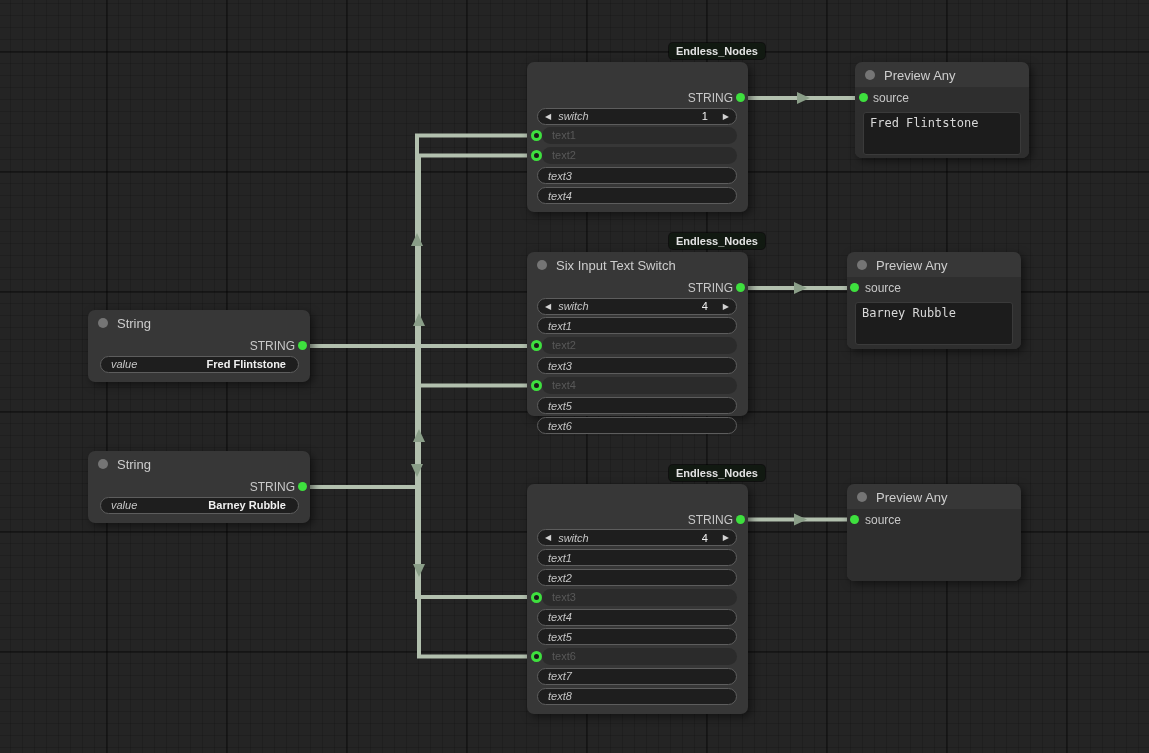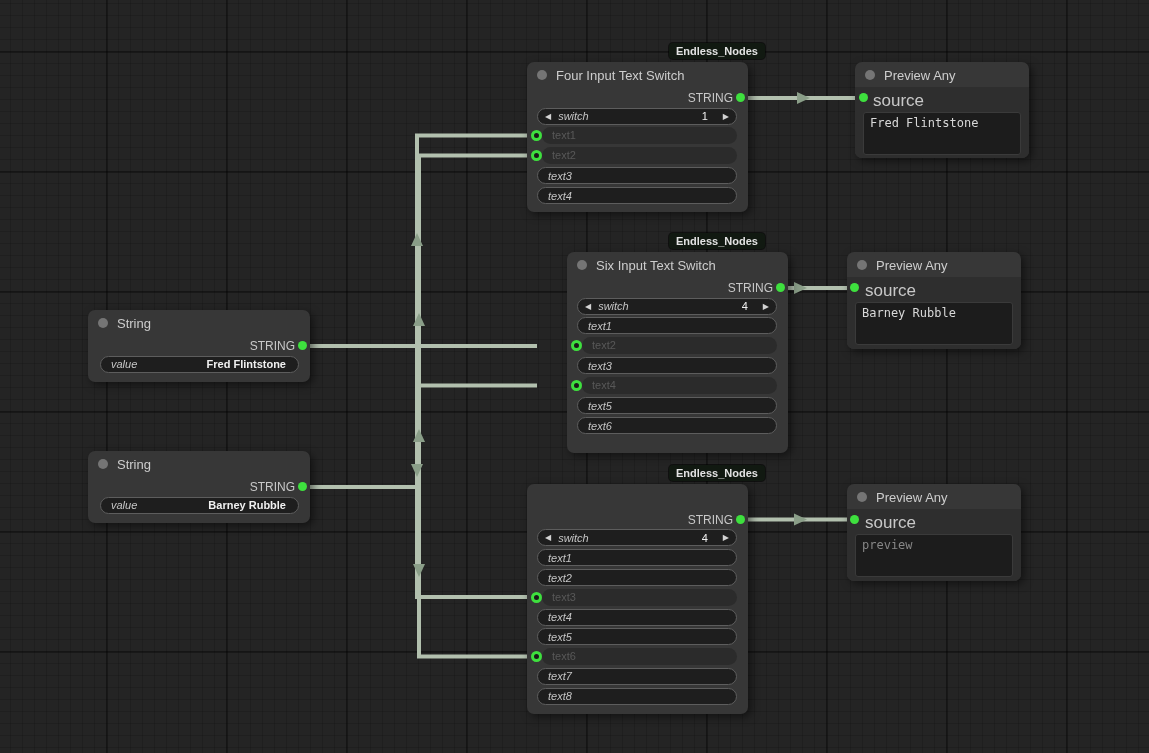--- a/index.html
+++ b/index.html
@@ -16,21 +16,21 @@
     font-family:"Liberation Sans",sans-serif;
   }
   #wires{position:absolute;left:0;top:0;z-index:1;pointer-events:none;}
   .node{position:absolute;background:#373737;border-radius:7px;
     box-shadow:3px 3px 9px rgba(0,0,0,0.5);z-index:2;}
   .title{position:absolute;left:0;top:0;right:0;height:25px;}
   .tdot{position:absolute;left:10px;top:8px;width:10px;height:10px;border-radius:50%;background:#757575;}
   .ttext{position:absolute;left:29px;top:6px;font-size:13px;color:#cdcdcd;white-space:nowrap;}
   .slotrow{position:absolute;left:0;right:0;height:16px;}
   .outlabel{position:absolute;right:15px;top:1px;font-size:12px;color:#c8c8c8;}
-  .srclabel{position:absolute;left:18px;top:1px;font-size:17px;color:#c8c8c8;}
+  .srclabel{position:absolute;left:18px;top:1px;font-size:12px;color:#c8c8c8;}
   .dot{position:absolute;width:9px;height:9px;border-radius:50%;background:#3ee03e;}
   .dot.out{right:3px;top:3px;}
   .dot.in{left:3px;top:3px;}
   .dot.ring{width:11px;height:11px;background:#191919;border:3px solid #3ee03e;box-sizing:border-box;left:4px;top:3px;border-radius:50%;}
   .widget{position:absolute;left:10px;right:11px;height:17px;background:#1e1e1e;
     border:1px solid #5d5d5d;border-radius:9px;box-sizing:border-box;
     display:flex;align-items:center;font-size:11px;color:#c6c6c6;overflow:hidden;}
   .widget .warrow{font-size:8px;color:#d2d2d2;padding:0 7px;line-height:15px;}
   .widget .wlabel{white-space:nowrap;font-style:italic;}
   .widget .wvalue{flex:1;text-align:right;color:#f0f0f0;white-space:nowrap;}
@@ -105,24 +105,20 @@
     <span class="outlabel">STRING</span>
     <span class="dot out"></span>
   </div>
   <div class="widget vrow" style="top:45.5px;left:12px;">
     <span class="wlabel">value</span>
     <span class="wvalue">Barney Rubble</span>
   </div>
 </div>
 
 <div class="node" style="left:527px;top:62px;width:221px;height:150px;">
-  <div class="title">
-    <span class="tdot"></span>
-    <span class="ttext">Four Input Text Switch</span>
-  </div>
   <div class="slotrow" style="top:28px;">
     <span class="outlabel">STRING</span>
     <span class="dot out"></span>
   </div>
   <div class="widget combo" style="top:45.5px;">
     <span class="warrow">◀</span>
     <span class="wlabel">switch</span>
     <span class="wvalue">1</span>
     <span class="warrow">▶</span>
   </div>
@@ -135,21 +131,21 @@
     <div class="inpill">text2</div>
   </div>
   <div class="widget trow" style="top:105px;">
     <span class="wlabel">text3</span>
   </div>
   <div class="widget trow" style="top:125px;">
     <span class="wlabel">text4</span>
   </div>
 </div>
 
-<div class="node" style="left:527px;top:252px;width:221px;height:201px;margin-left:40px;">
+<div class="node" style="left:527px;top:252px;width:221px;height:164px;">
   <div class="title">
     <span class="tdot"></span>
     <span class="ttext">Six Input Text Switch</span>
   </div>
   <div class="slotrow" style="top:28px;">
     <span class="outlabel">STRING</span>
     <span class="dot out"></span>
   </div>
   <div class="widget combo" style="top:45.5px;">
     <span class="warrow">◀</span>
@@ -247,14 +243,13 @@
 <div class="node preview" style="left:847px;top:484px;width:174px;height:97px;">
   <div class="pbody"></div>
   <div class="title">
     <span class="tdot"></span>
     <span class="ttext">Preview Any</span>
   </div>
   <div class="slotrow" style="top:28px;">
     <span class="dot in"></span>
     <span class="srclabel">source</span>
   </div>
-  <div class="ta dim">preview</div>
 </div>
 
 </body></html>

